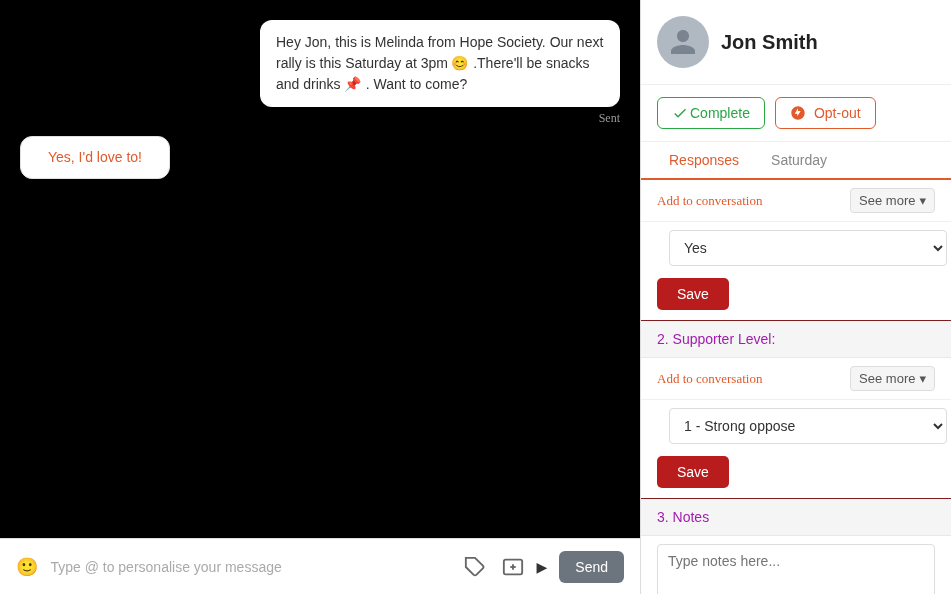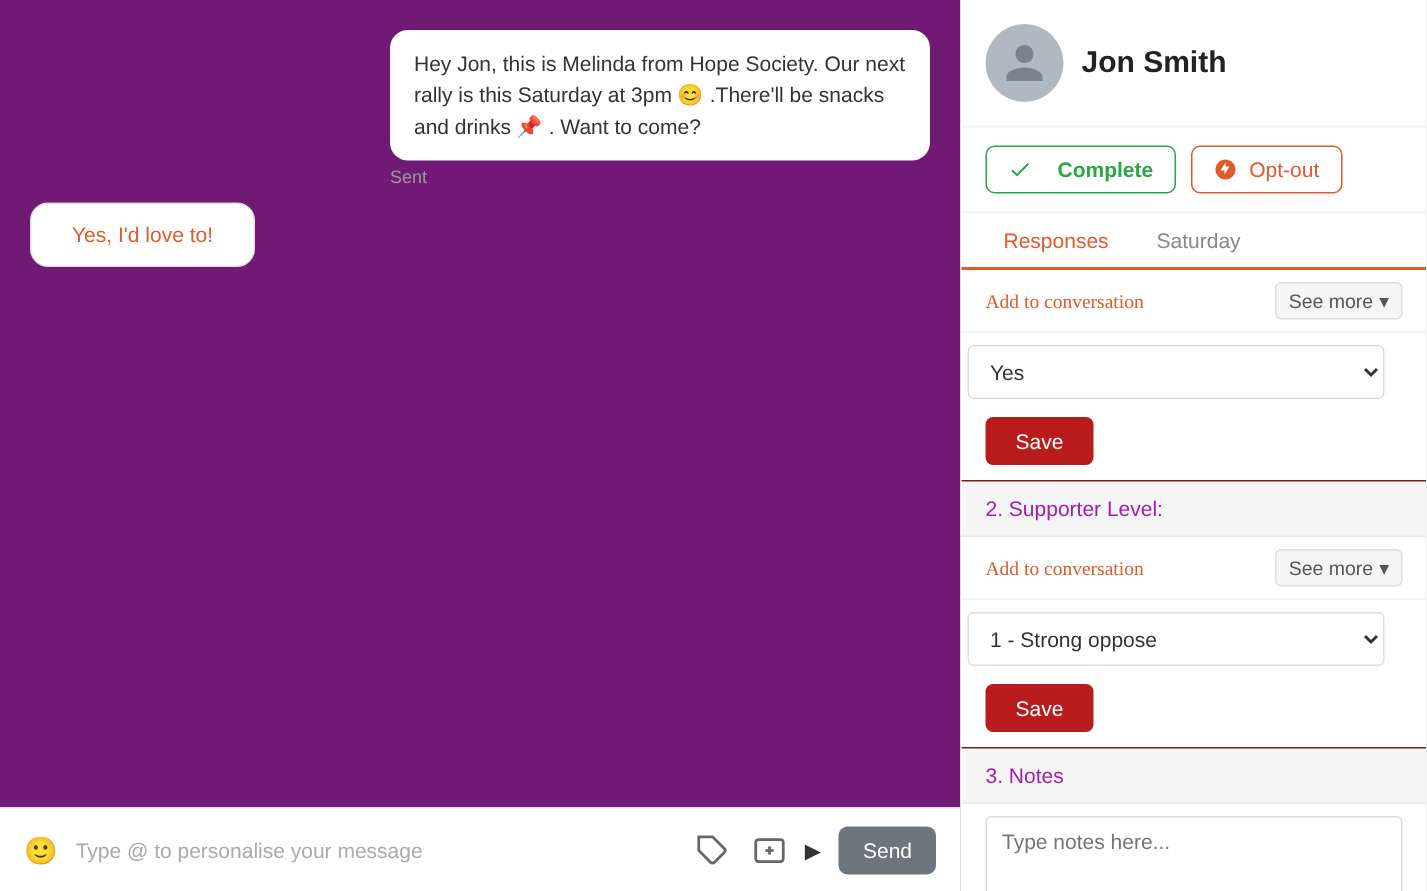--- a/index.html
+++ b/index.html
@@ -2,21 +2,21 @@
 <html><head>
   <meta charset="utf-8">
   <style>
     * { box-sizing: border-box; margin: 0; padding: 0; }
     body { font-family: -apple-system, BlinkMacSystemFont, 'Segoe UI', sans-serif; font-size: 14px; background: #f0f0f0; display: flex; width: 951px; height: 594px; overflow: hidden; }
 
     
     .chat-panel {
       width: 640px;
       height: 594px;
-      background: #701a75;
+      background: #000000;
       display: flex;
       flex-direction: column;
       position: relative;
     }
 
     .chat-messages {
       flex: 1;
       padding: 20px;
       overflow-y: auto;
       display: flex;
@@ -33,24 +33,25 @@
       background: white;
       border-radius: 12px;
       padding: 12px 16px;
       font-size: 14px;
       color: #333;
       line-height: 1.5;
       box-shadow: 0 1px 3px rgba(0,0,0,0.08);
     }
 
     .message-sent-label {
-      text-align: left;
+      text-align: right;
       font-size: 12px;
       color: #999;
       margin-top: 4px;
+      font-family: Liberation Serif, serif;
     }
 
     .message-incoming {
       align-self: flex-start;
     }
 
     .message-bubble-incoming {
       background: white;
       border: 1px solid #e0e0e0;
       border-radius: 12px;
@@ -148,29 +149,29 @@
     .action-buttons {
       padding: 12px 16px;
       display: flex;
       gap: 10px;
       border-bottom: 1px solid #eee;
     }
 
     .btn-complete {
       display: flex;
       align-items: center;
-      gap: 17px;
+      gap: 2px;
       background: white;
       border: 1.5px solid #28a745;
       color: #28a745;
       border-radius: 6px;
       padding: 7px 14px;
       font-size: 14px;
       cursor: pointer;
-      font-weight: 700;
+      font-weight: 400;
     }
 
     .btn-optout {
       display: flex;
       align-items: center;
       gap: 8px;
       background: white;
       border: 1.5px solid #e05a2b;
       color: #e05a2b;
       border-radius: 6px;
@@ -230,21 +231,21 @@
       background: #f5f5f5;
       border: 1px solid #ddd;
       border-radius: 4px;
       padding: 4px 8px;
       font-size: 13px;
       color: #555;
       cursor: pointer;
     }
 
     .response-select {
-      margin: 8px 4px;
+      margin: 8px 28px;
       width: calc(100% - 32px);
       padding: 8px 10px;
       border: 1px solid #ddd;
       border-radius: 4px;
       font-size: 14px;
       color: #333;
       background: white;
       appearance: auto;
     }
 

